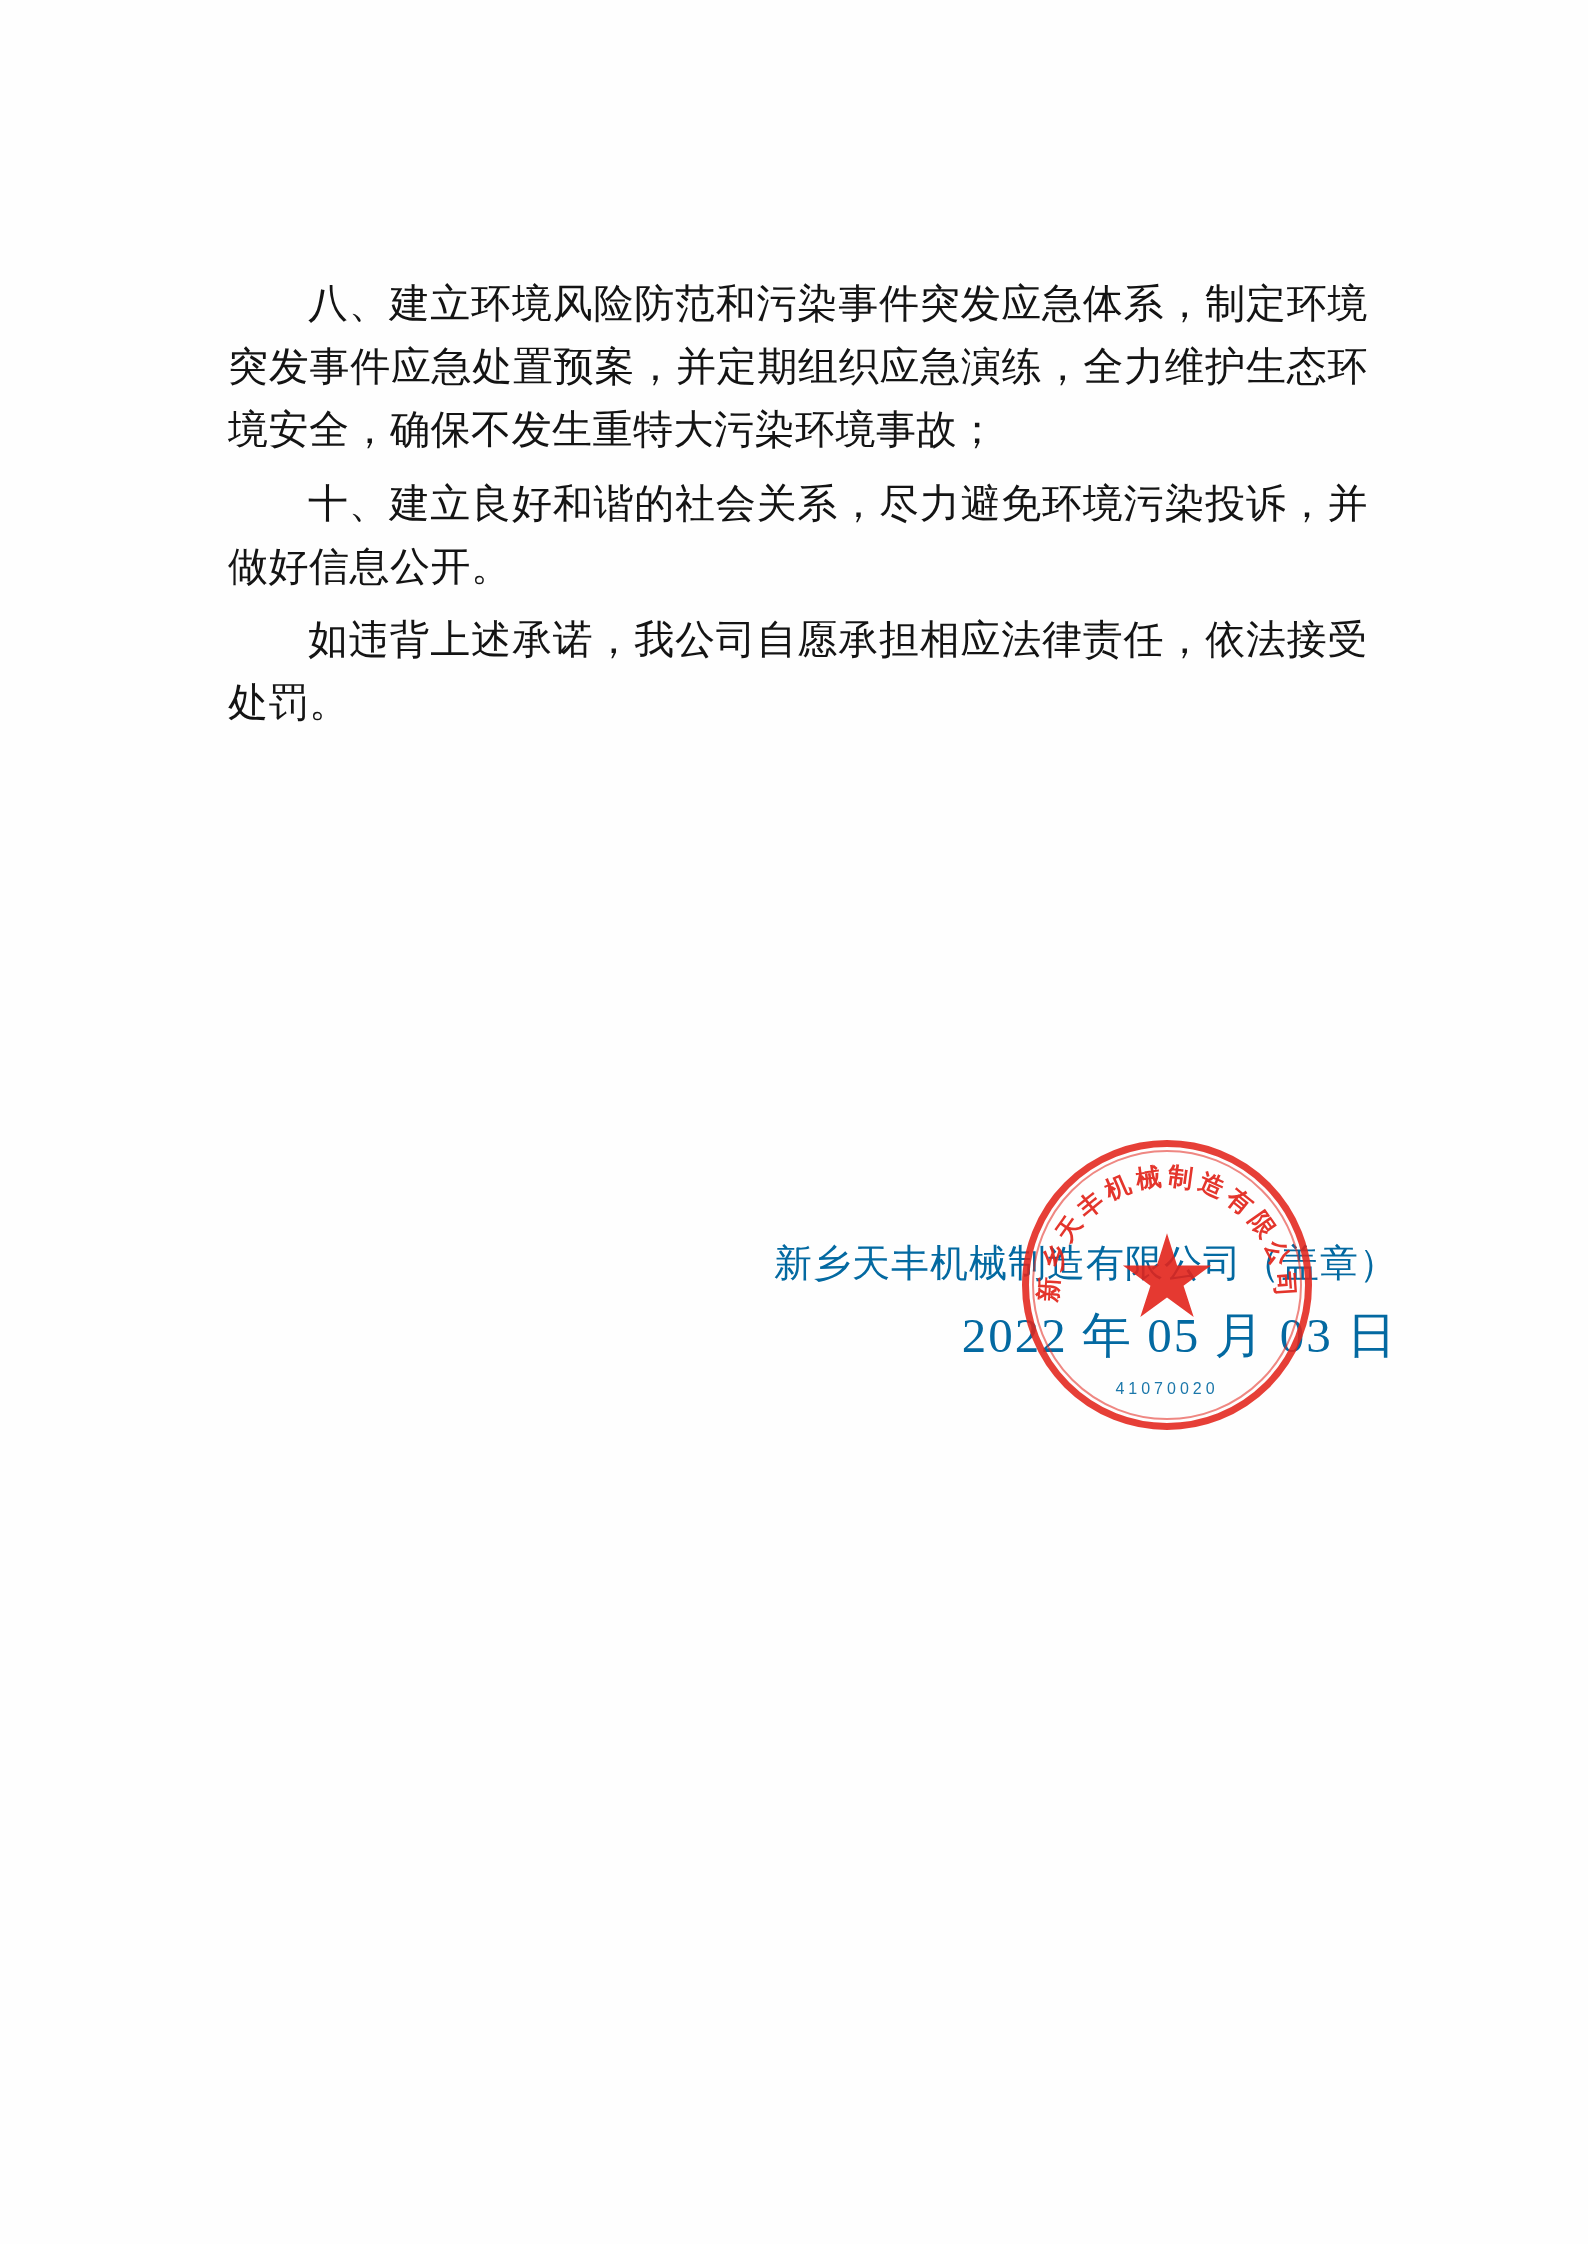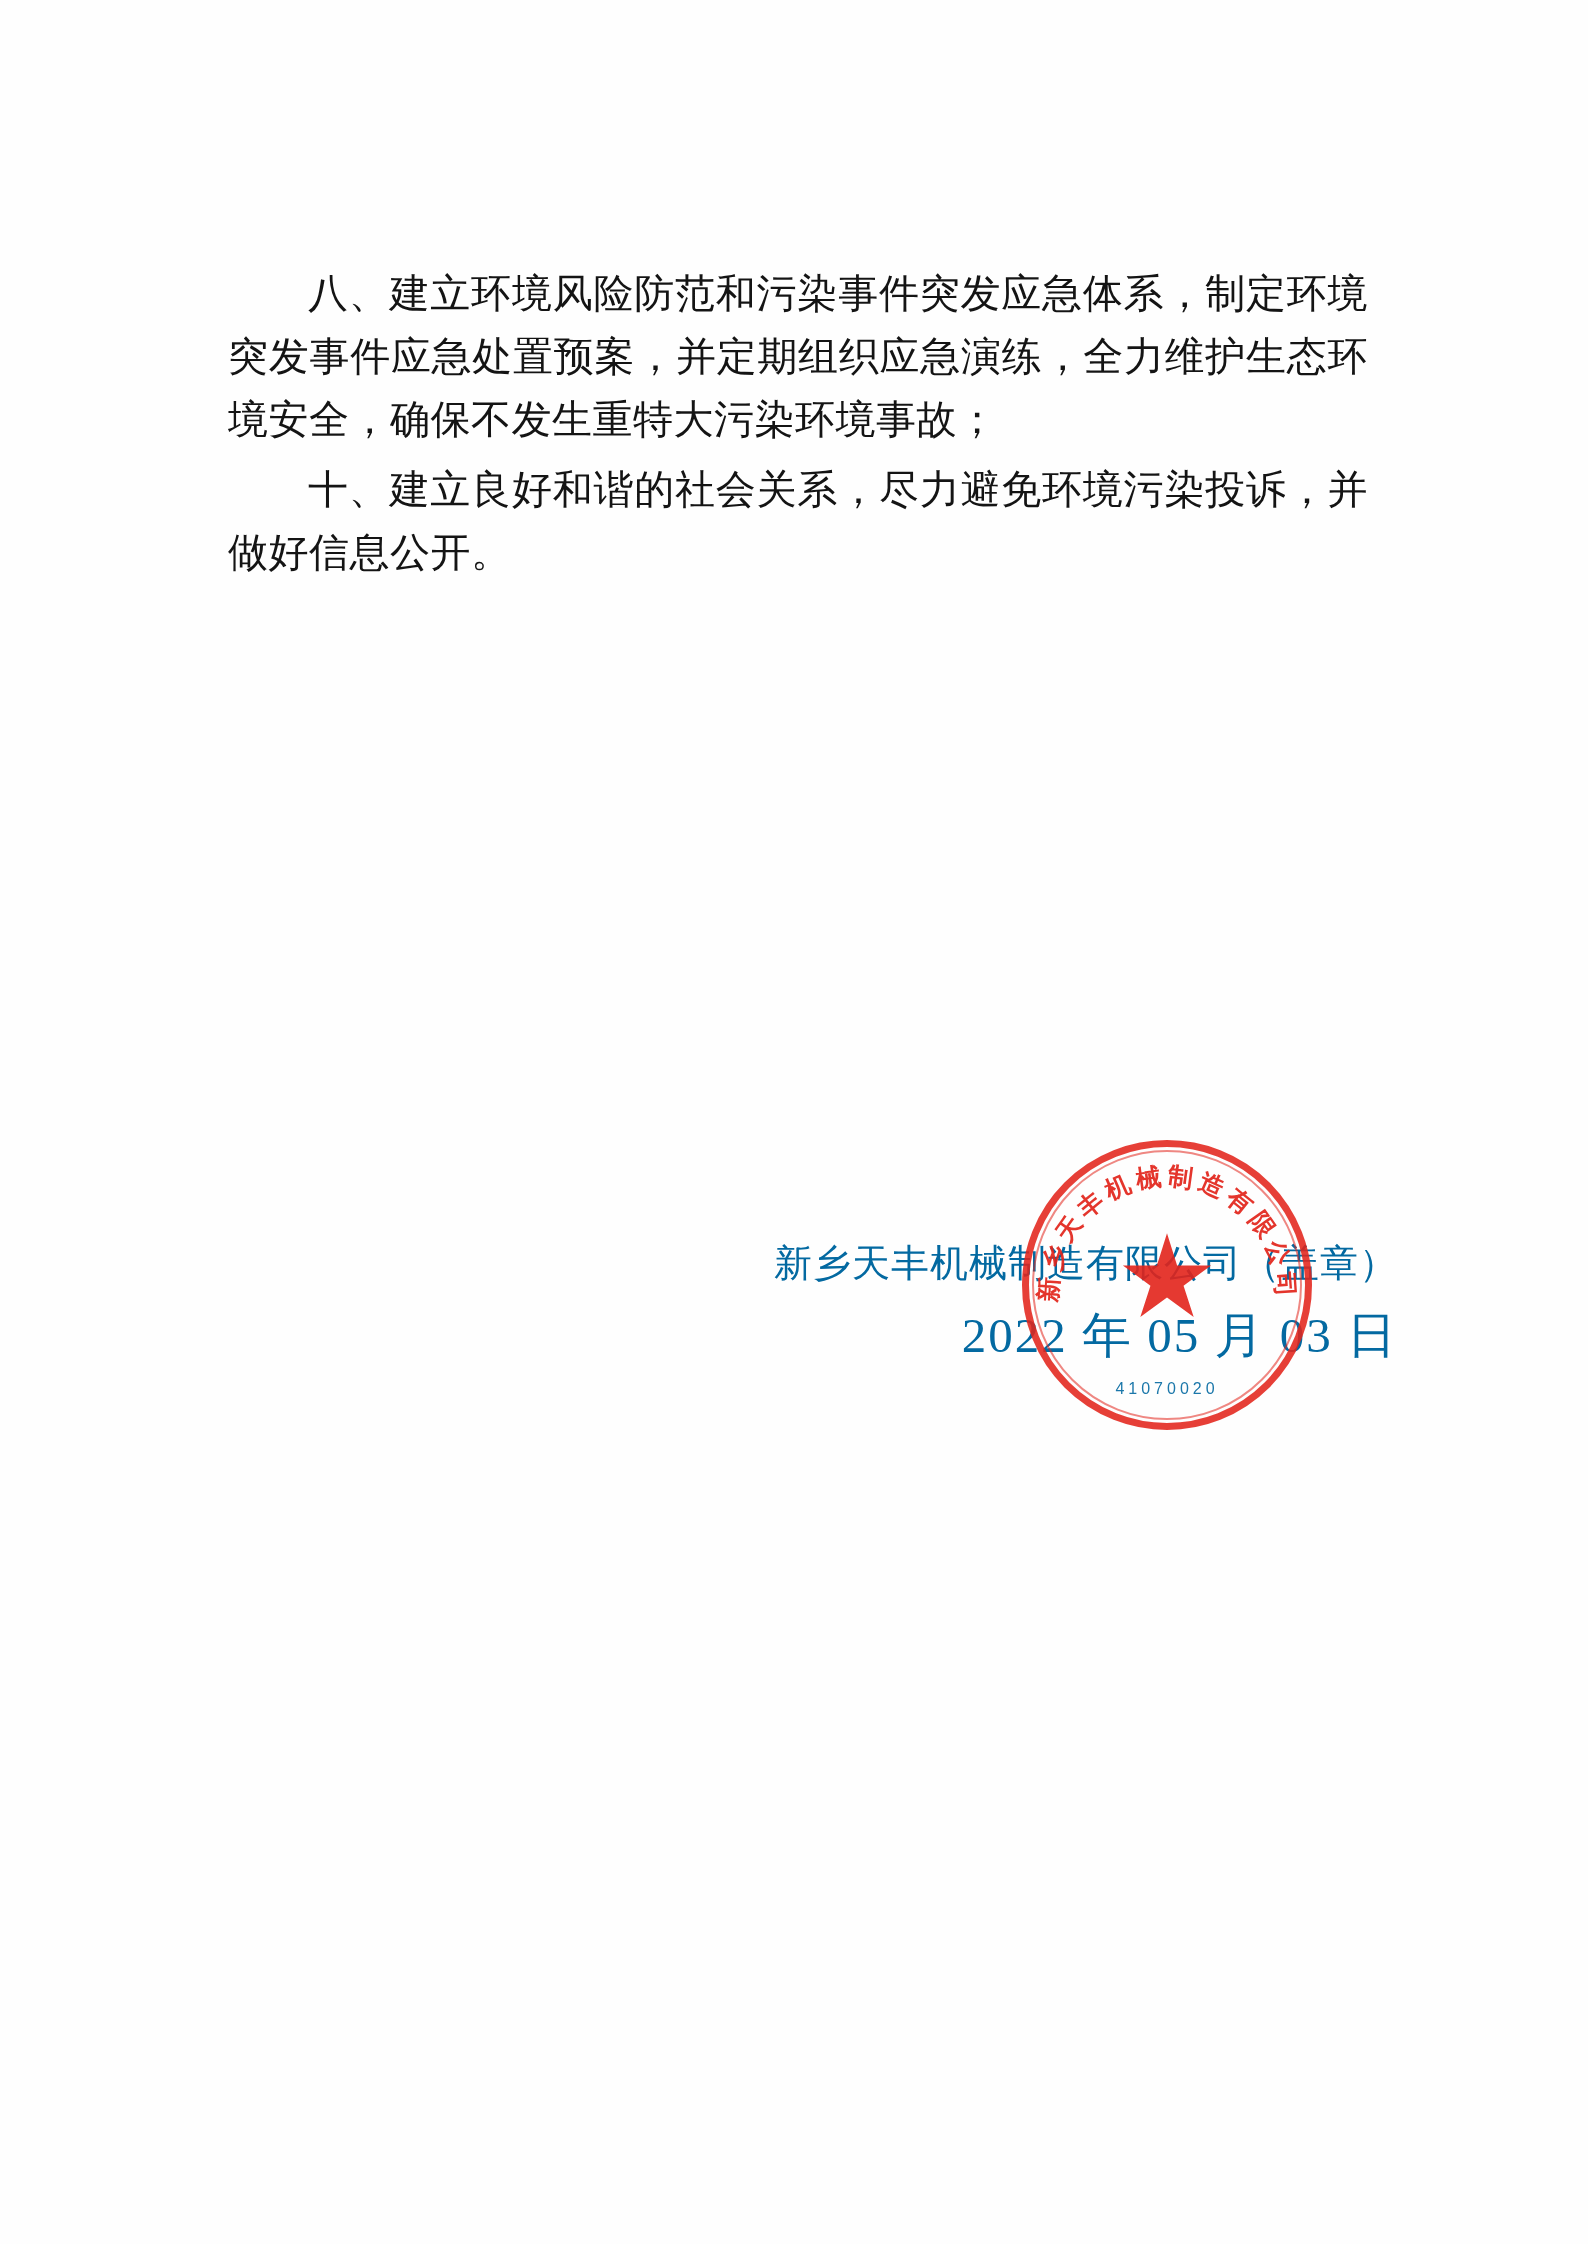--- a/index.html
+++ b/index.html
@@ -28,21 +28,21 @@
     top: 262px;
     width: 1140px;
   }
 
   .para {
     font-size: 40px;
     line-height: 1.58;
     letter-spacing: 0.5px;
     text-align: justify;
     text-justify: inter-ideograph;
-    margin: 0 0 6px 0;
+    margin: 10px 0 6px 0;
     text-indent: 80px;
     color: #141414;
     font-family: Liberation Serif, serif;
     font-weight: 500;
   }
 
   .signature-block {
     position: absolute;
     right: 190px;
     top: 1230px;
@@ -129,20 +129,21 @@
   }
 </style>
 </head>
 <body>
 
 <div class="page">
 
   <div class="doc-body">
     <p class="para">八、建立环境风险防范和污染事件突发应急体系，制定环境突发事件应急处置预案，并定期组织应急演练，全力维护生态环境安全，确保不发生重特大污染环境事故；</p>
     <p class="para">十、建立良好和谐的社会关系，尽力避免环境污染投诉，并做好信息公开。</p>
+    <p class="para">如违背上述承诺，我公司自愿承担相应法律责任，依法接受处罚。</p>
   </div>
 
   <div class="signature-block">
     <div class="sign-line">新乡天丰机械制造有限公司（盖章）</div>
     <div class="sign-date">2022 年 05 月 03 日</div>
   </div>
 
   <div class="seal">
     <div class="seal-ring"></div>
     <div class="seal-ring-inner"></div>

